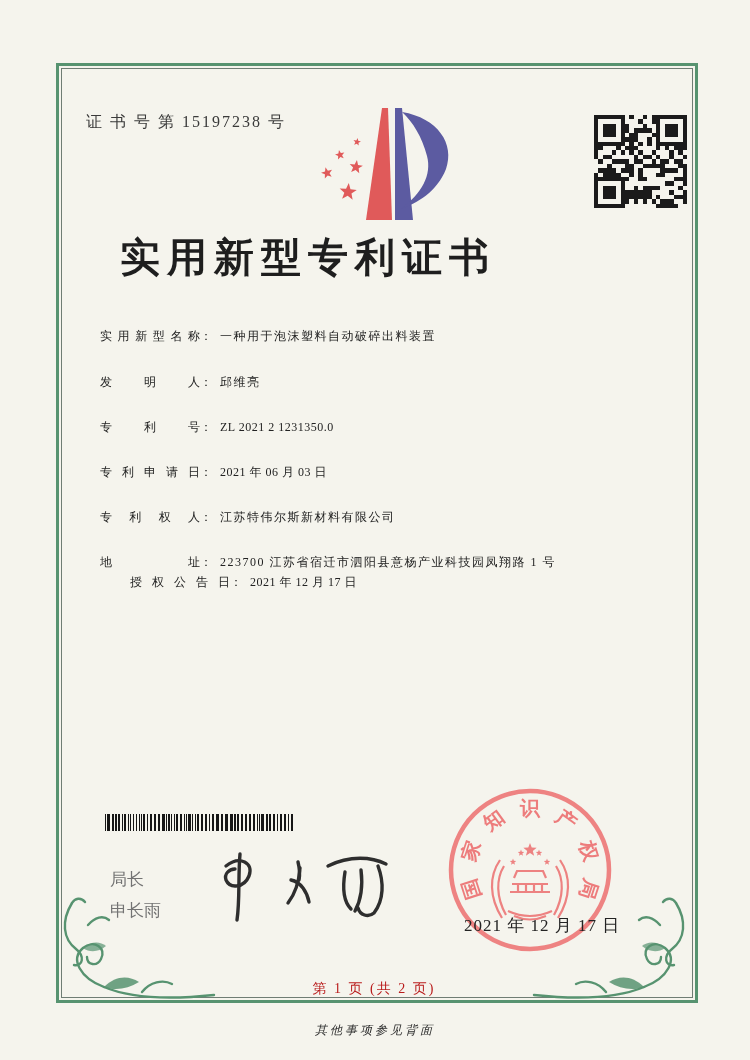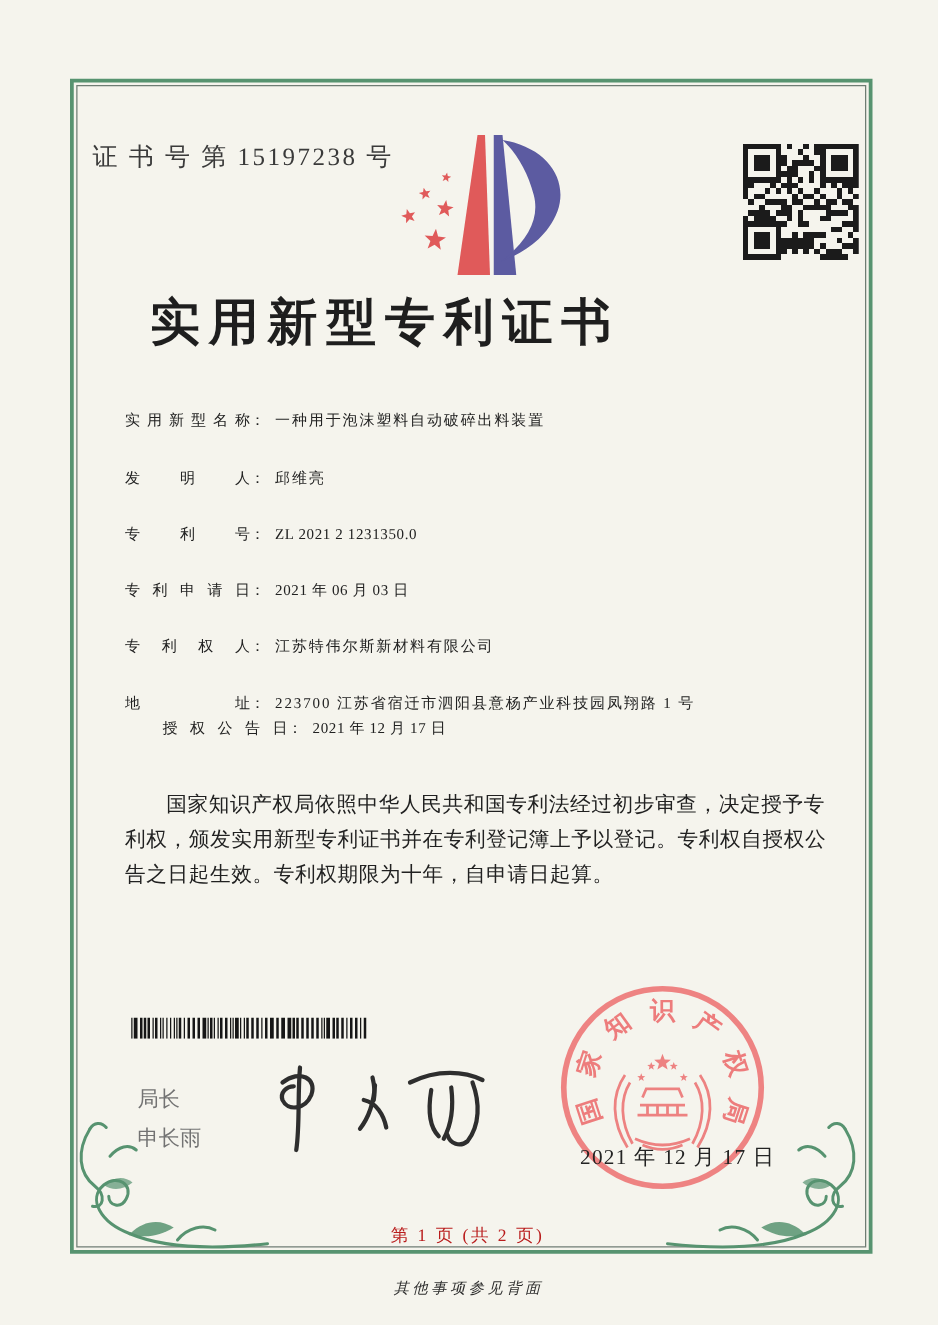--- a/index.html
+++ b/index.html
@@ -12,21 +12,21 @@
   .abs{position:absolute;}
   
   .frame{
     left:56px;top:63px;width:636px;height:934px;
     border:3px solid #579370;
   }
   .frame-inner{
     position:absolute;left:2px;top:2px;right:2px;bottom:2px;
     border:1px solid #6f7d74;
   }
-  .cert-no{left:74px;top:112px;font-size:20px;letter-spacing:2px;color:#3a3a3a;}
+  .cert-no{left:86px;top:112px;font-size:16px;letter-spacing:2px;color:#3a3a3a;}
   .title{
     left:0;top:230px;width:616px;text-align:center;
     font-size:40px;font-weight:700;letter-spacing:7px;color:#1e1e1e;
   }
   .row{left:100px;width:575px;font-size:12px;white-space:nowrap;}
   .flabel{
     display:inline-block;width:100px;vertical-align:bottom;
     text-align:justify;text-align-last:justify;color:#222;
   }
   .fcolon{margin-right:8px;color:#222;}
@@ -334,21 +334,20 @@
   <span class="flabel">专利权人</span><span class="fcolon">：</span><span class="fvalue">江苏特伟尔斯新材料有限公司</span>
 </div>
 <div class="abs row r6">
   <span class="flabel">地址</span><span class="fcolon">：</span><span class="fvalue">223700 江苏省宿迁市泗阳县意杨产业科技园凤翔路 1 号</span>
 </div>
 <div class="abs row r7">
   <span class="flabel">授权公告日</span><span class="fcolon">：</span><span class="fvalue latin">2021 年 12 月 17 日</span>
 </div>
 
 <div class="abs paras">
-  <p>国家知识产权局依照中华人民共和国专利法经过初步审查，决定授予专利权，颁发实用新型专利证书并在专利登记簿上予以登记。专利权自授权公告之日起生效。专利权期限为十年，自申请日起算。</p>
 </div>
 
 <div class="abs" style="left:104px;top:814px;">
   <svg id="barcode-svg" width="193" height="17" viewBox="0 0 193 17">
       <rect x="1" y="0" width="1" height="17" fill="#161616"></rect>
       <rect x="3" y="0" width="3" height="17" fill="#161616"></rect>
       <rect x="8" y="0" width="2" height="17" fill="#161616"></rect>
       <rect x="11" y="0" width="2" height="17" fill="#161616"></rect>
       <rect x="14" y="0" width="2" height="17" fill="#161616"></rect>
       <rect x="18" y="0" width="1" height="17" fill="#161616"></rect>

